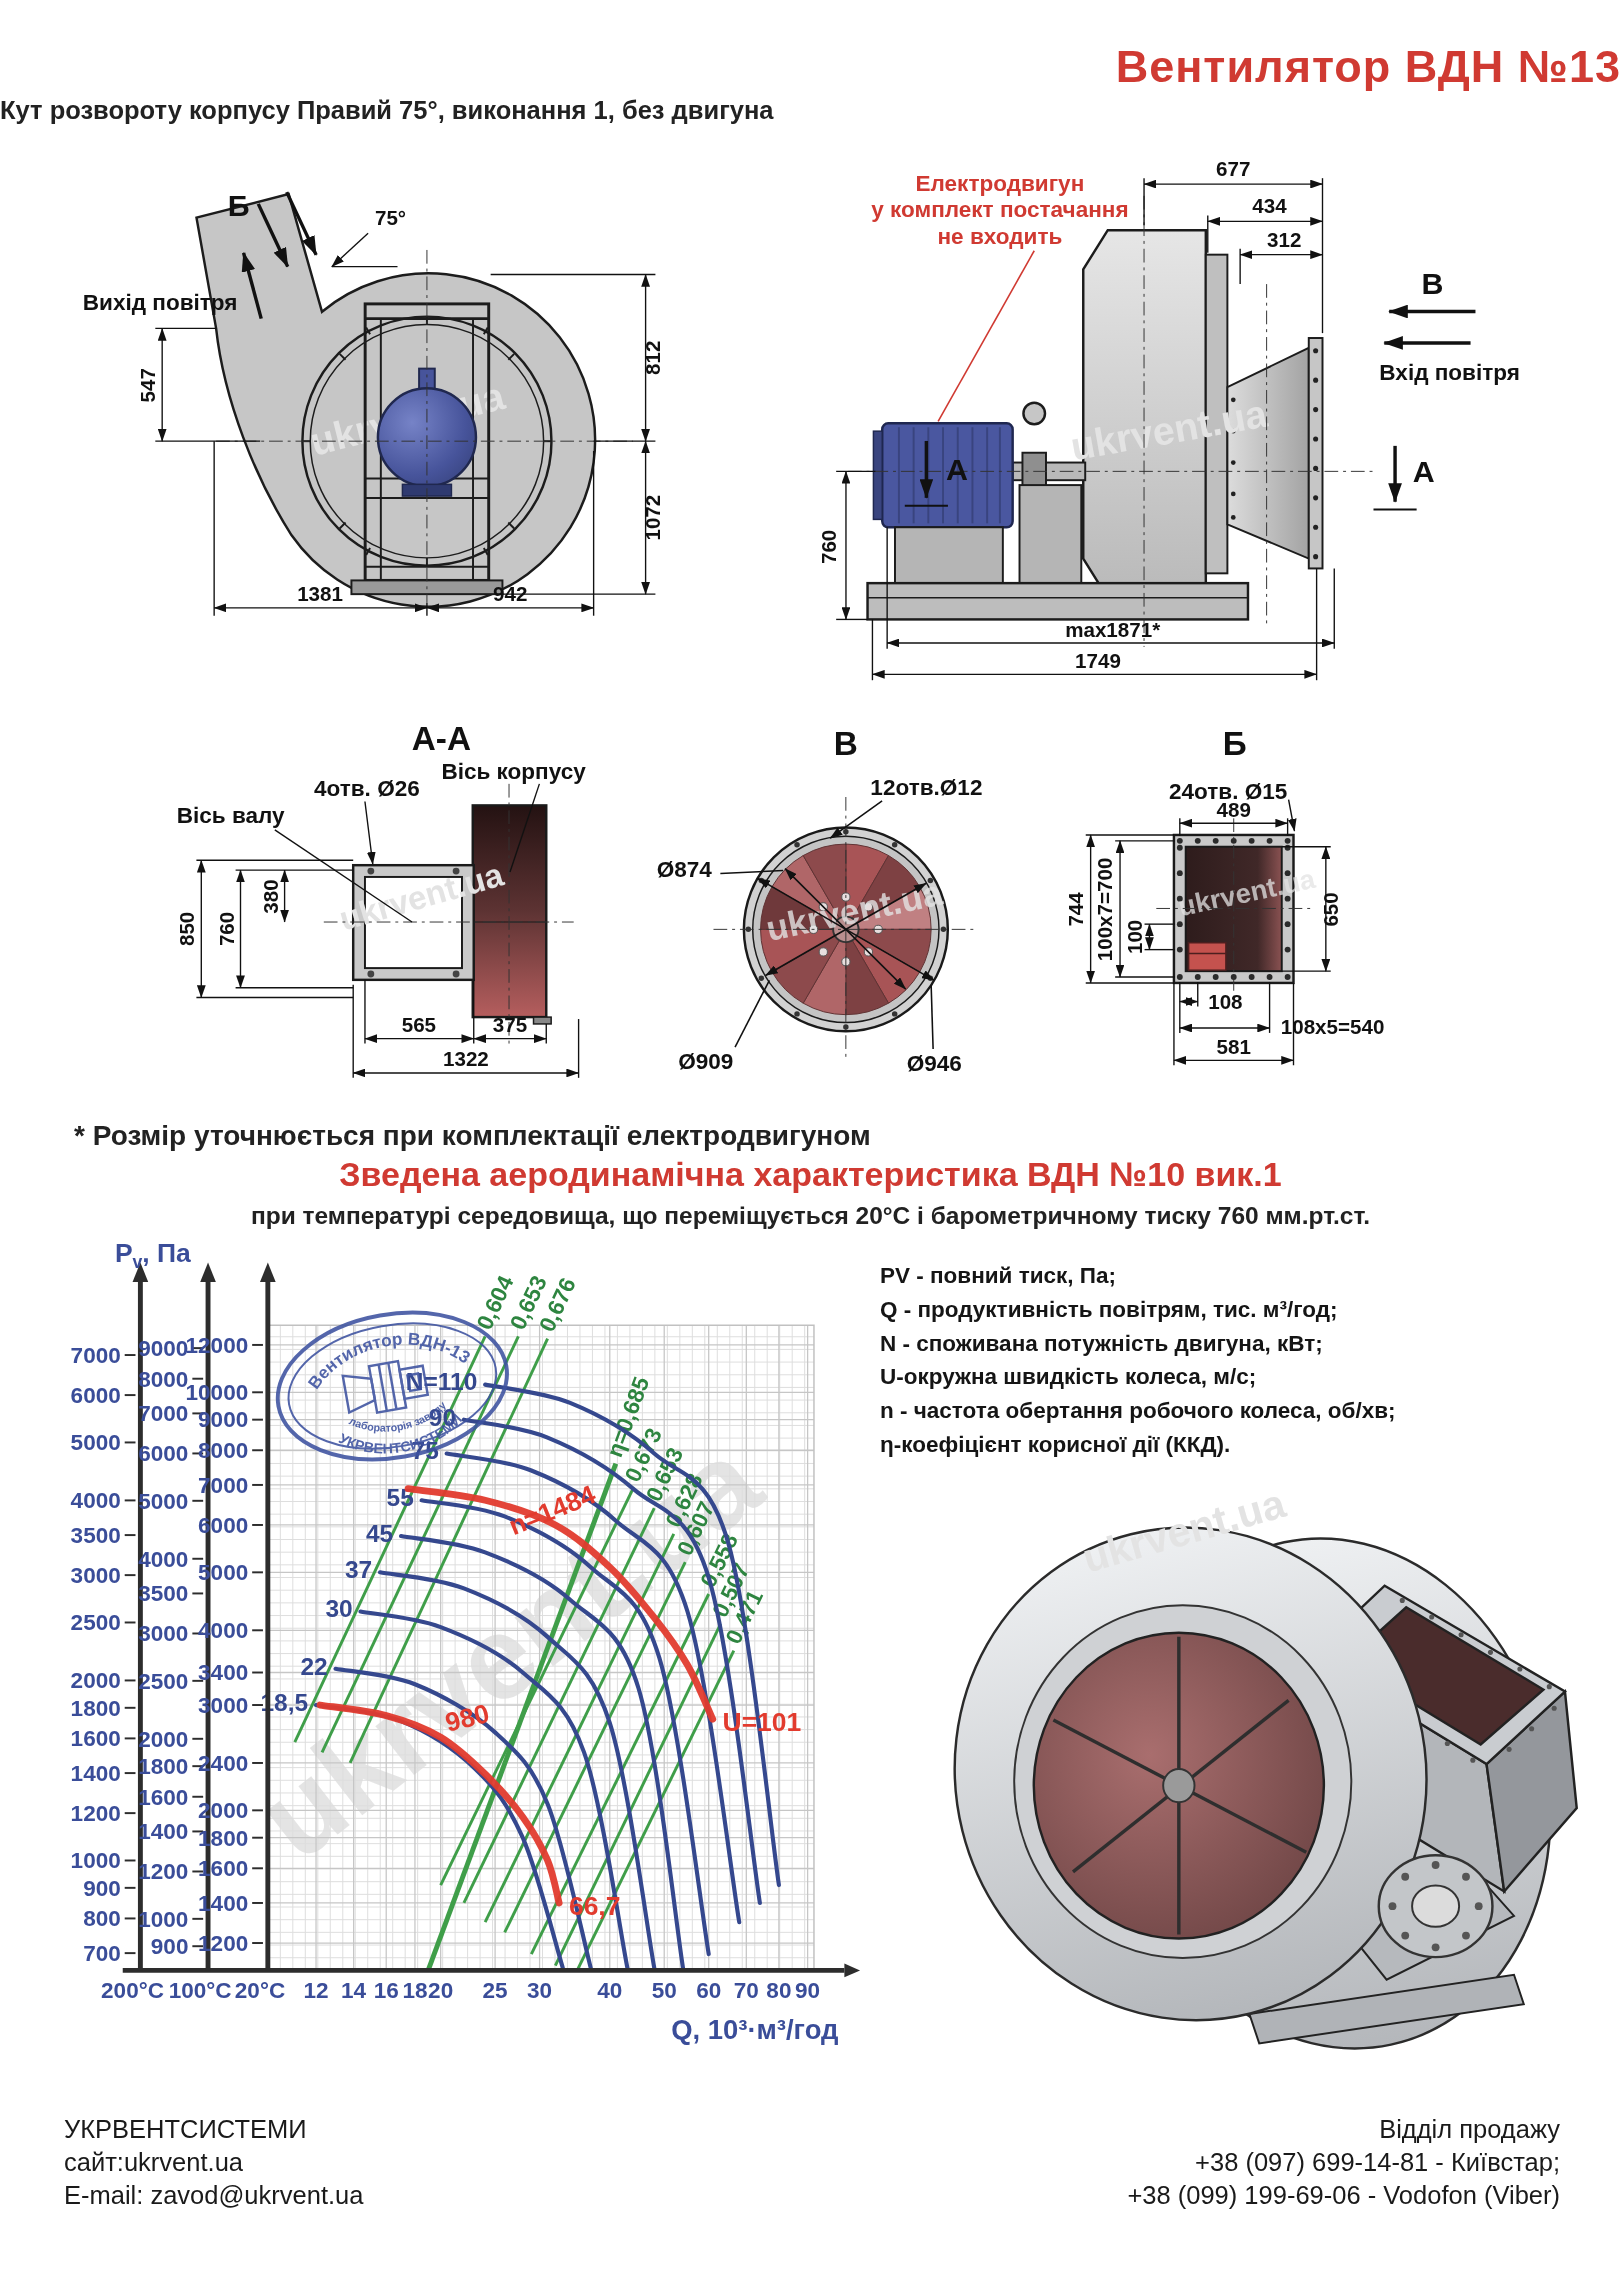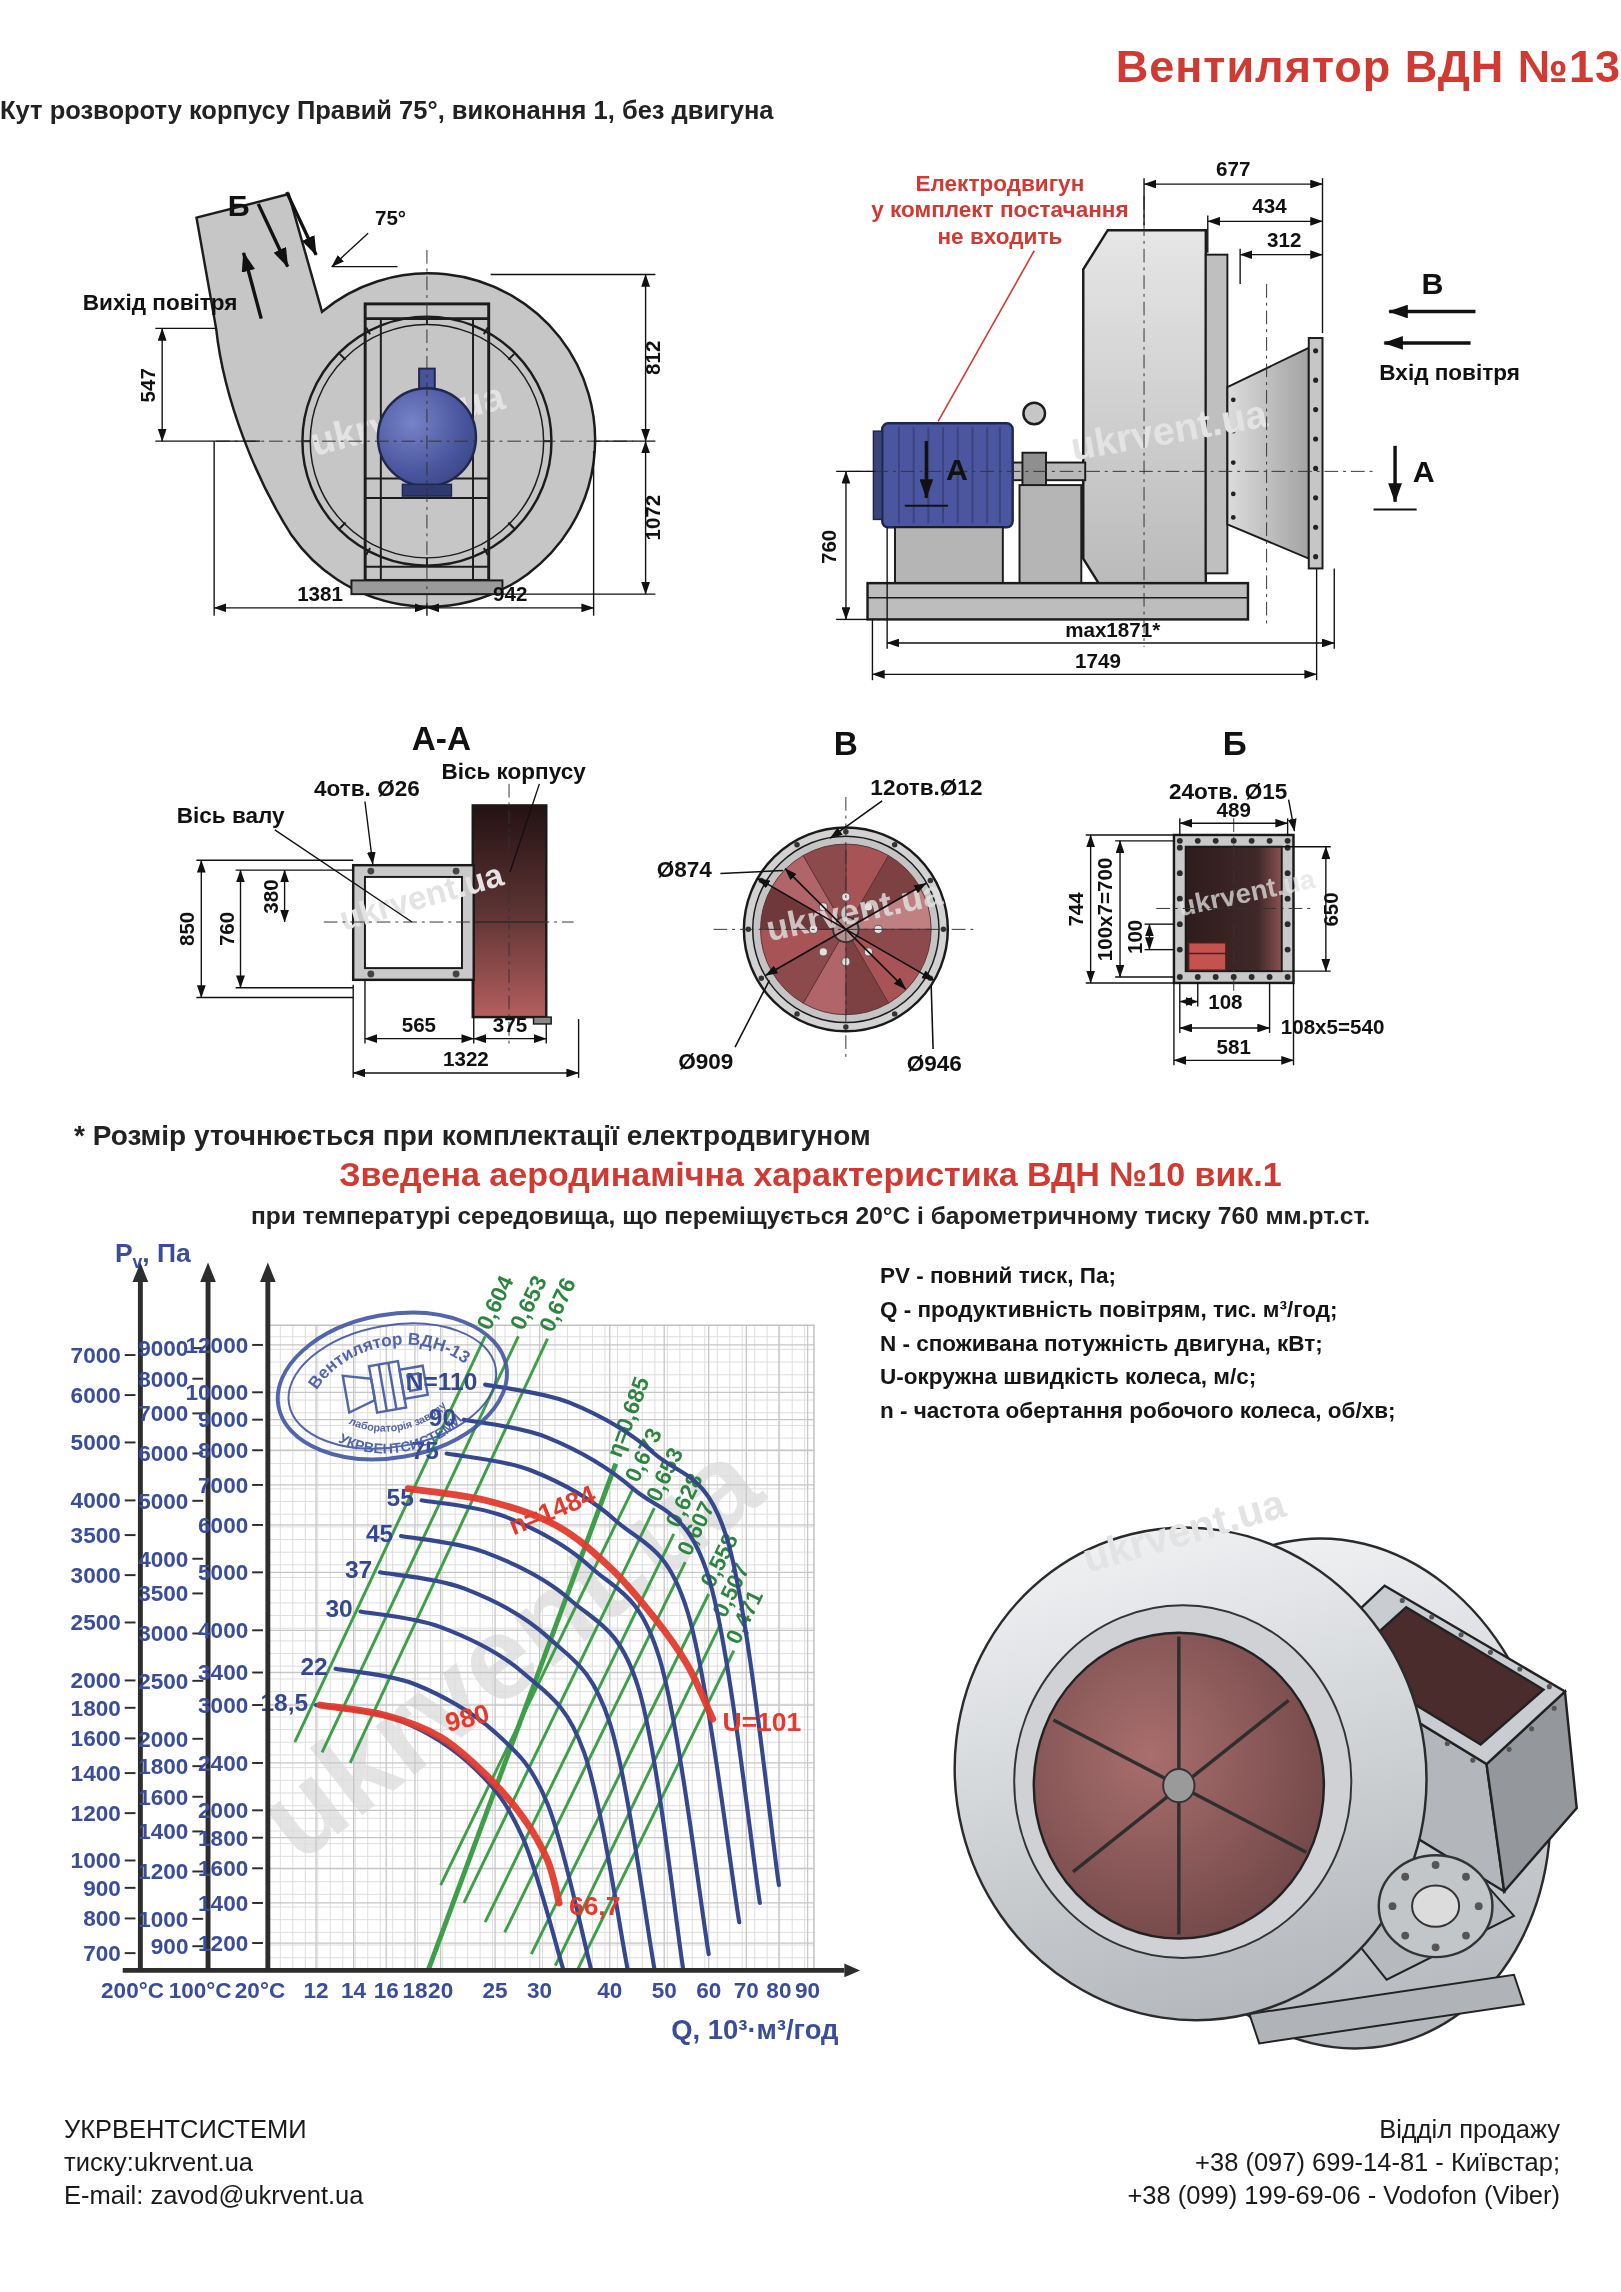--- a/index.html
+++ b/index.html
@@ -736,20 +736,21 @@
     </g>
   </g>
 </svg>
 
 <div class="abs legend">
   <div>PV - повний тиск, Па;</div>
   <div>Q - продуктивність повітрям, тис. м³/год;</div>
   <div>N - споживана потужність двигуна, кВт;</div>
   <div>U-окружна швидкість колеса, м/с;</div>
   <div>n - частота обертання робочого колеса, об/хв;</div>
+  <div>η-коефіцієнт корисної дії (ККД).</div>
 </div>
 
 <svg class="abs" style="left:926px;top:1470px" width="686" height="642" viewBox="0 0 700 655">
   <ellipse cx="420" cy="330" rx="215" ry="262" transform="rotate(-12 420 330)" fill="url(#g3d)" stroke="#2b2b2b" stroke-width="2.5"></ellipse>
   <g stroke="#222" stroke-width="2.5">
     <polygon points="392,190 572,300 590,430 410,320" fill="#b3b6ba"></polygon>
     <polygon points="652,226 572,300 590,430 664,345" fill="#94979c"></polygon>
     <polygon points="468,118 652,226 572,300 392,190" fill="#c9ccd0"></polygon>
     <polygon points="490,140 630,224 566,280 428,196" fill="#4a2c2c"></polygon>
   </g>
@@ -793,21 +794,21 @@
     <circle cx="551" cy="475" r="4"></circle>
       <circle cx="489" cy="415" r="4"></circle>
       <circle cx="551" cy="415" r="4"></circle>
       <circle cx="489" cy="475" r="4"></circle>
   </g>
   <text class="wm" x="165" y="105" font-size="42" transform="rotate(-16 165 105)" fill="#efefef">ukrvent.ua</text>
 </svg>
 
 <div class="abs footer-left">
   <div>УКРВЕНТСИСТЕМИ</div>
-  <div>тиску:ukrvent.ua</div>
+  <div>сайт:ukrvent.ua</div>
   <div>E-mail: zavod@ukrvent.ua</div>
 </div>
 <div class="abs footer-right">
   <div>Відділ продажу</div>
   <div>+38 (097) 699-14-81 - Київстар;</div>
   <div>+38 (099) 199-69-06 - Vodofon (Viber)</div>
 </div>
 
 
 </body></html>

